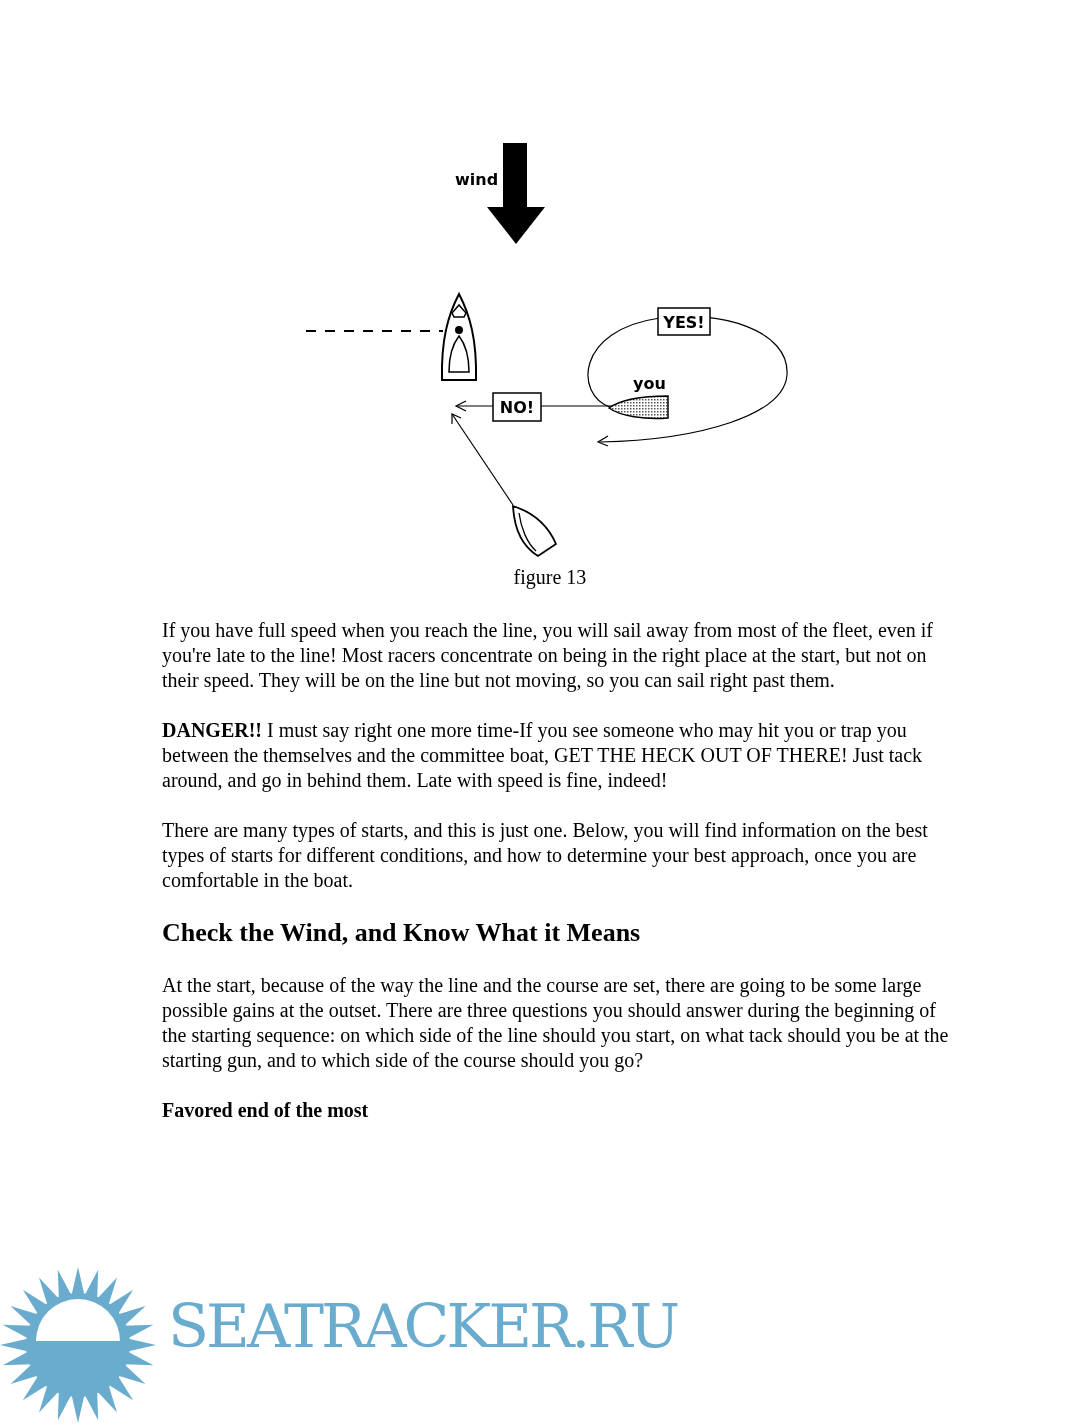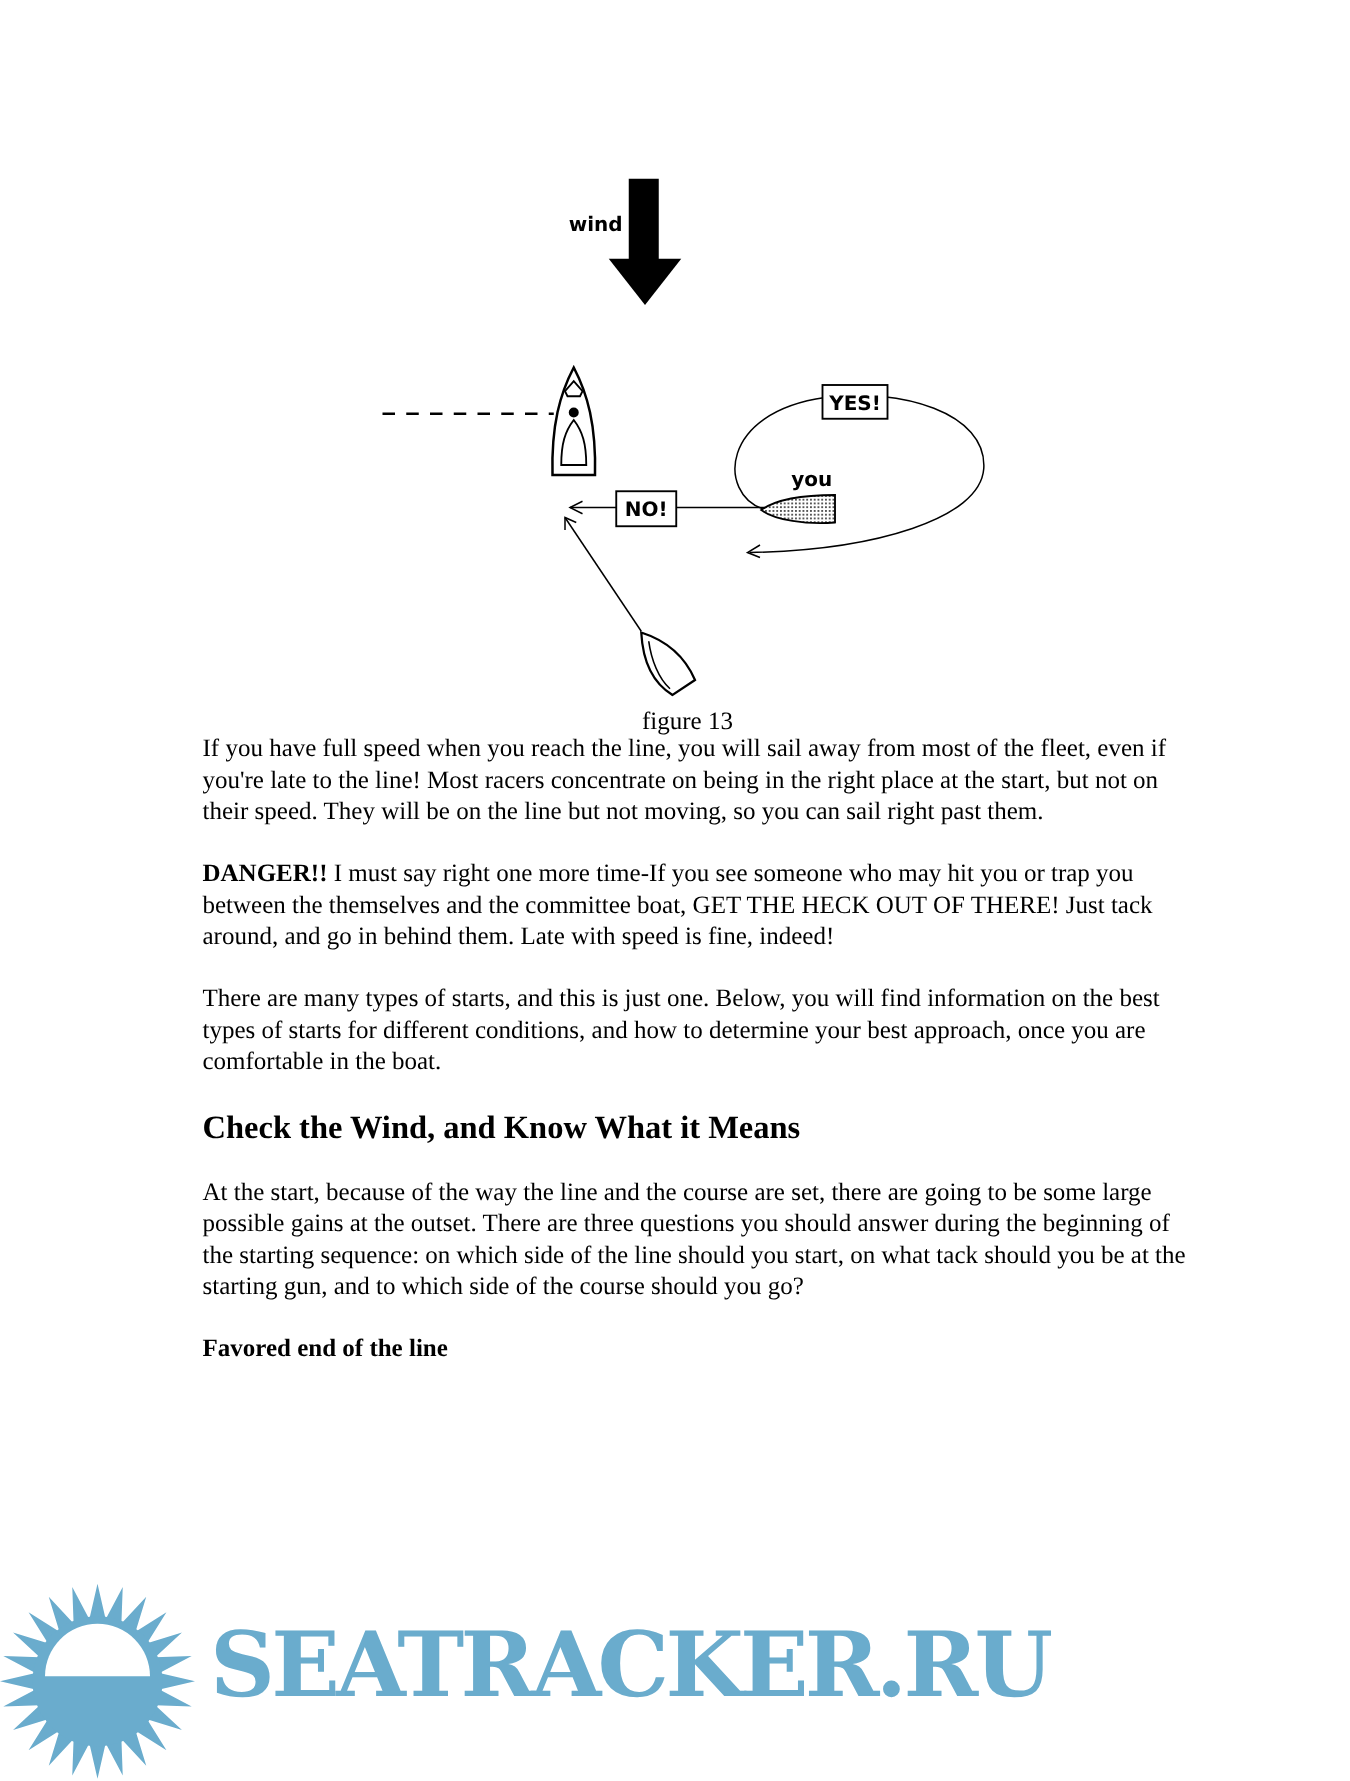--- a/index.html
+++ b/index.html
@@ -1,30 +1,30 @@
 <!DOCTYPE html>
 <html><head>
 <meta charset="utf-8">
 <style>
   html, body { margin: 0; padding: 0; background: #ffffff; }
   body { width: 1080px; height: 1425px; position: relative; overflow: hidden; }
   .figure { position: absolute; left: 0; top: 0; width: 1064px; height: 600px; }
   .figure svg { position: absolute; left: 0; top: 0; }
   .caption { position: absolute; top: 566px; left: 0; width: 1100px; text-align: center;
     font-family: "Liberation Serif", serif; font-size: 20px; color: #000; }
-  .content { position: absolute; left: 162px; top: 587px; width: 790px;
+  .content { position: absolute; left: 162px; top: 618px; width: 790px;
     font-family: "Liberation Serif", serif; font-size: 20px; line-height: 25px; color: #000; }
   .content p { margin: 0 0 25px 0; }
   .content h2 { font-size: 26px; font-weight: bold; margin: 0 0 25px 0; line-height: 30px; }
   .content h3 { font-size: 20px; font-weight: bold; margin: 0 0 25px 0; line-height: 25px; }
   .content b { font-weight: bold; }
   .label { font-family: "DejaVu Sans", sans-serif; font-weight: bold; font-size: 16px; }
   .watermark { position: absolute; left: 0; top: 1265px; width: 1080px; height: 160px; }
   .wm-text { position: absolute; left: 168px; top: 1296px; font-family: "DejaVu Serif", serif;
-    font-weight: bold; font-size: 72px; letter-spacing: -3px; color: #6aaccd; line-height: 1; }
+    font-weight: normal; font-size: 60px; letter-spacing: -3px; color: #6aaccd; line-height: 1; }
 </style>
 </head>
 <body>
 
 <div class="figure">
   <svg width="1080" height="600" viewBox="0 0 1080 600">
 
     <g>
       <rect x="503" y="143" width="24" height="65" fill="#000"></rect>
       <polygon points="487,207 545,207 516,244" fill="#000"></polygon>
@@ -70,21 +70,21 @@
   </svg>
   <div class="caption">figure 13</div>
 </div>
 
 <div class="content">
   <p>If you have full speed when you reach the line, you will sail away from most of the fleet, even if you're late to the line! Most racers concentrate on being in the right place at the start, but not on their speed. They will be on the line but not moving, so you can sail right past them.</p>
   <p><b>DANGER!!</b><span> I must say right one more time-If you see someone who may hit you or trap you between the themselves and the committee boat, GET THE HECK OUT OF THERE! Just tack around, and go in behind them. Late with speed is fine, indeed!</span></p>
   <p>There are many types of starts, and this is just one. Below, you will find information on the best types of starts for different conditions, and how to determine your best approach, once you are comfortable in the boat.</p>
   <h2>Check the Wind, and Know What it Means</h2>
   <p>At the start, because of the way the line and the course are set, there are going to be some large possible gains at the outset. There are three questions you should answer during the beginning of the starting sequence: on which side of the line should you start, on what tack should you be at the starting gun, and to which side of the course should you go?</p>
-  <h3>Favored end of the line</h3>
+  <h3>Favored end of the most</h3>
 </div>
 
 <div class="watermark">
   <svg width="170" height="160" viewBox="0 0 170 160" style="position:absolute;left:0;top:0">
     <g id="sunrays">
         <polygon points="71.47369038899743,30.42775693130948 78,2 84.52630961100257,30.42775693130948 98.18788551799662,4.657785549452669 97.13417161825448,33.80602337443566 117,12.450018504813784 108.43807145043604,40.33233298543824 133.1543289325507,24.845671067449295 117.66766701456176,49.561928549563966 145.54998149518622,41 124.19397662556435,60.865828381745516 153.34221445054732,59.81211448200339 127.57224306869051,73.47369038899743 156,80 127.57224306869051,86.52630961100259 153.34221445054732,100.18788551799663 124.19397662556435,99.13417161825448 145.54998149518622,118.99999999999999 117.66766701456176,110.43807145043604 133.1543289325507,135.1543289325507 108.43807145043603,119.66766701456177 117,147.54998149518622 97.1341716182545,126.19397662556433 98.18788551799663,155.34221445054732 84.52630961100259,129.5722430686905 78,158 71.47369038899744,129.5722430686905 57.81211448200341,155.34221445054732 58.8658283817455,126.19397662556435 38.999999999999986,147.54998149518622 47.561928549563966,119.66766701456176 22.845671067449295,135.1543289325507 38.33233298543825,110.43807145043604 10.450018504813798,119.00000000000003 31.80602337443566,99.13417161825447 2.6577855494526688,100.1878855179966 28.42775693130948,86.52630961100257 0,80.00000000000001 28.427756931309474,73.47369038899744 2.6577855494526688,59.81211448200341 31.806023374435668,60.8658283817455 10.450018504813784,40.99999999999999 38.33233298543824,49.561928549563966 22.84567106744928,24.845671067449295 47.56192854956396,40.332332985438256 38.999999999999964,12.450018504813812 58.86582838174553,33.80602337443566 57.812114482003395,4.657785549452669" fill="#6aaccd"></polygon>
       </g>
     <circle cx="78" cy="80" r="52" fill="#6aaccd"></circle>
     <path d="M36,76 A42,42 0 0 1 120,76 Z" fill="#fff"></path>
   </svg>

